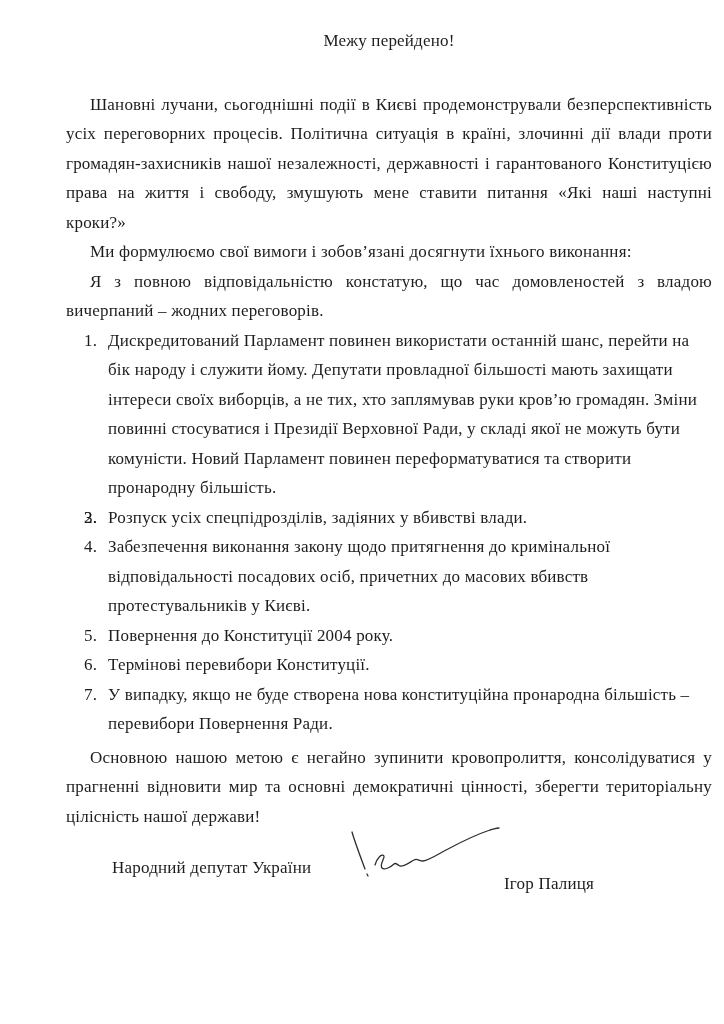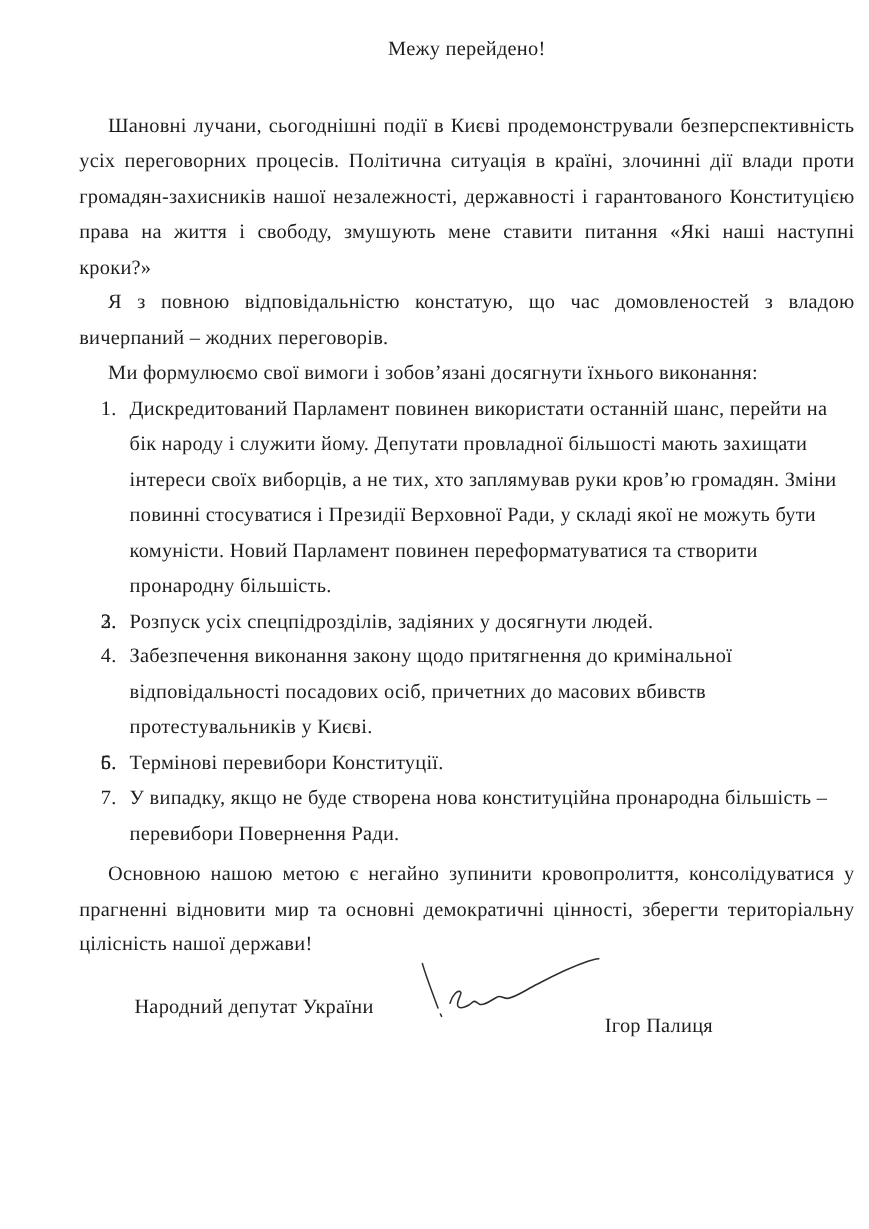--- a/index.html
+++ b/index.html
@@ -80,42 +80,43 @@
 </style>
 </head>
 <body>
 
 <div class="page">
 
   <h1 class="title"><span>Межу перейдено!</span></h1>
 
   <p class="para">Шановні лучани, сьогоднішні події в Києві продемонстрували безперспективність усіх переговорних процесів. Політична ситуація в країні, злочинні дії влади проти громадян-захисників нашої незалежності, державності і гарантованого Конституцією права на життя і свободу, змушують мене ставити питання «Які наші наступні кроки?»</p>
 
+  <p class="para">Ми формулюємо свої вимоги і зобов’язані досягнути їхнього виконання:</p>
+
   <p class="para">Я з повною відповідальністю констатую, що час домовленостей з владою вичерпаний – жодних переговорів.</p>
-
-  <p class="para">Ми формулюємо свої вимоги і зобов’язані досягнути їхнього виконання:</p>
 
   <ol class="demands">
     <li class="demand">
       <span class="num">1.</span>
       <span class="txt">Дискредитований Парламент повинен використати останній шанс, перейти на бік народу і служити йому. Депутати провладної більшості мають захищати інтереси своїх виборців, а не тих, хто заплямував руки кров’ю громадян. Зміни повинні стосуватися і Президії Верховної Ради, у складі якої не можуть бути комуністи. Новий Парламент повинен переформатуватися та створити пронародну більшість.</span>
     </li>
     <li class="demand">
       <span class="num">2.</span>
     </li>
     <li class="demand">
       <span class="num">3.</span>
-      <span class="txt">Розпуск усіх спецпідрозділів, задіяних у досягнути людей.</span>
+      <span class="txt">Розпуск усіх спецпідрозділів, задіяних у вбивстві влади.</span>
     </li>
     <li class="demand">
       <span class="num">4.</span>
       <span class="txt">Забезпечення виконання закону щодо притягнення до кримінальної відповідальності посадових осіб, причетних до масових вбивств протестувальників у Києві.</span>
     </li>
     <li class="demand">
       <span class="num">5.</span>
+      <span class="txt">Повернення до Конституції 2004 року.</span>
     </li>
     <li class="demand">
       <span class="num">6.</span>
       <span class="txt">Термінові перевибори Конституції.</span>
     </li>
     <li class="demand">
       <span class="num">7.</span>
       <span class="txt">У випадку, якщо не буде створена нова конституційна пронародна більшість – перевибори Повернення Ради.</span>
     </li>
   </ol>

